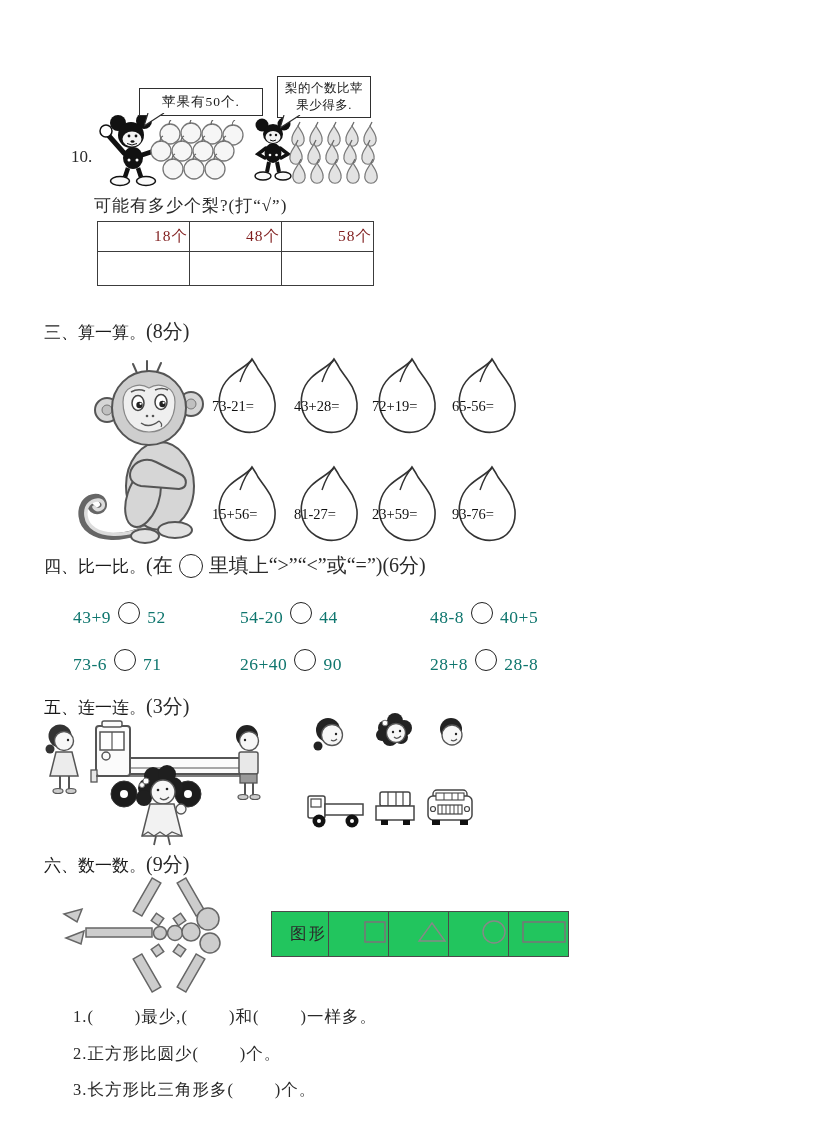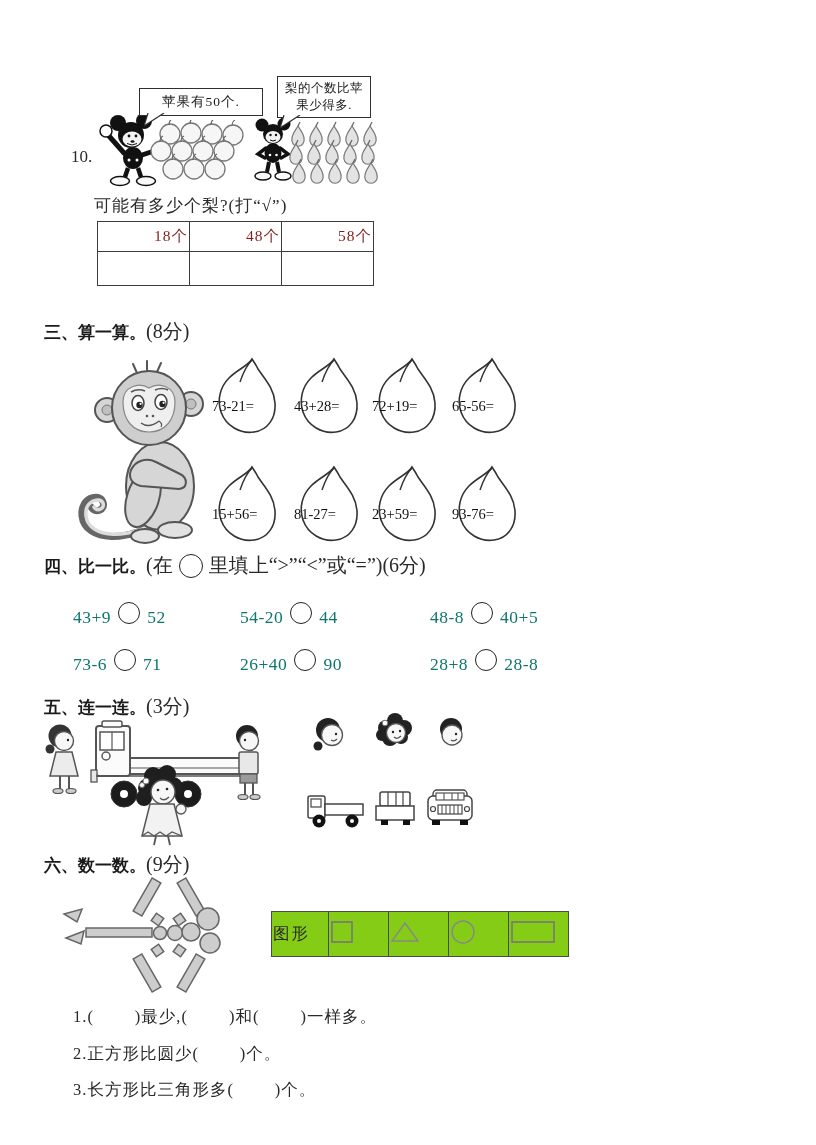--- a/index.html
+++ b/index.html
@@ -1,37 +1,37 @@
 <!DOCTYPE html>
 <html><head>
 <meta charset="utf-8">
 <style>
   html,body{margin:0;padding:0}
   body{width:816px;height:1145px;background:#ffffff;position:relative;
        font-family:"Liberation Serif","DejaVu Serif",serif;color:#222;overflow:hidden}
   .abs{position:absolute}
-  .t-main{font-family:"Liberation Sans","DejaVu Sans",sans-serif;font-weight:bold;font-size:17px;color:#1a1a1a}
+  .t-main{font-family:"Liberation Sans","DejaVu Sans",sans-serif;font-weight:normal;font-size:17px;color:#1a1a1a}
   .t-score{font-size:20px;color:#2a2a2a}
   .q10-num{font-size:17px;color:#2a2a2a}
   .q-text{font-size:17px;color:#2a2a2a;letter-spacing:1px}
   .speech{border:1.3px solid #2f2f2f;border-radius:0;background:#fff;text-align:center;color:#1a1a1a}
   .sp-apple{width:96px;padding:4px 13px;font-size:13.5px;letter-spacing:1px}
   .sp-pear{width:82px;padding:3px 5px;font-size:12.5px;line-height:1.35;letter-spacing:0.5px}
   .tail{position:absolute}
   table{border-collapse:collapse;background:#fff}
   .q10t td{border:1.6px solid #3c3c3c;width:89px;text-align:right;font-size:15.5px;color:#7f1d1d;letter-spacing:1px}
   .q10t tr.r1 td{height:27px}
   .q10t tr.r2 td{height:31px}
   .peach{position:absolute;width:66px;height:80px}
   .peach svg{position:absolute;left:0;top:0}
   .peach span{position:absolute;left:0;right:0;top:42px;text-align:left;font-size:14.5px;color:#111}
   .cmp{display:flex;align-items:flex-end;font-size:17.5px;color:#0f766e;letter-spacing:0.5px}
   .ring{display:inline-block;width:20px;height:20px;border:1.7px solid #222;border-radius:50%;margin:0 7px 4px 7px;background:#fff}
   .title-ring{display:inline-block;width:22px;height:22px;border:1.6px solid #222;border-radius:50%;vertical-align:-6px;margin:0 6px;background:#fff}
-  .s6t td{border:1.6px solid #4a4a4a;text-align:left;vertical-align:middle;background:#84cc16}
+  .s6t td{border:1.6px solid #4a4a4a;text-align:right;vertical-align:middle;background:#22c55e}
   .s6t .hd{font-size:16.5px;color:#2a2a2a;width:54px;letter-spacing:2px}
   .s6t td.sh{width:57px}
   .s6t tr.r1 td{height:42px}
   .s6t tr.r2 td{height:27px}
   .q-line{font-size:16.5px;color:#2a2a2a;white-space:pre-wrap;letter-spacing:1px}
 </style>
 </head>
 <body>
 
 <div class="abs q10-num" style="left:71px;top:147px">10.</div>

